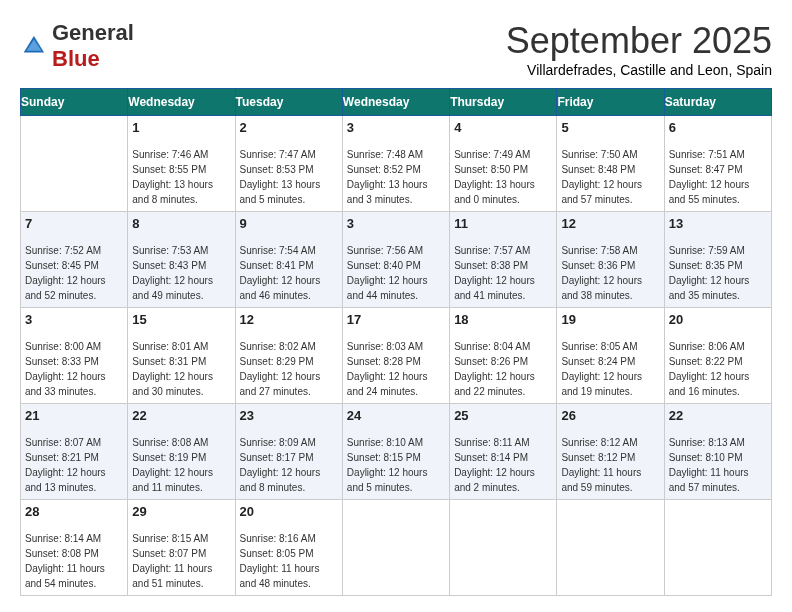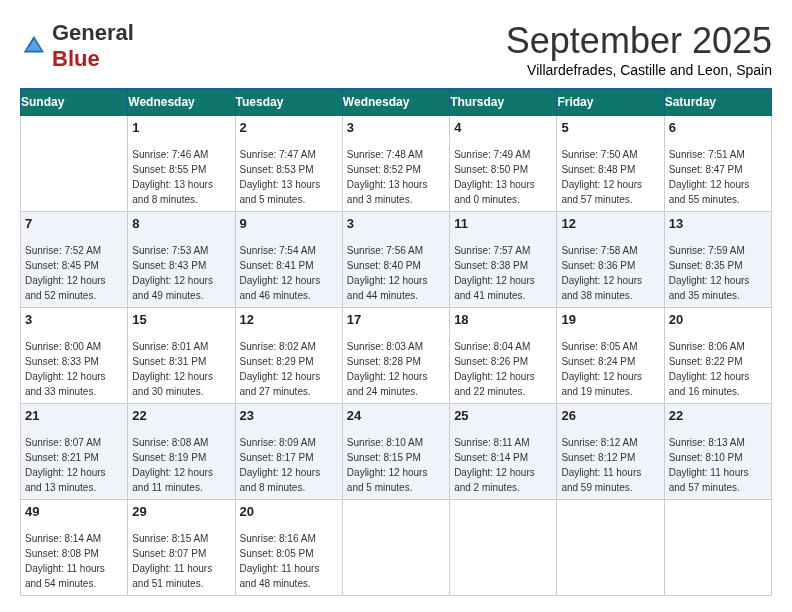--- a/index.html
+++ b/index.html
@@ -235,21 +235,21 @@
           <div class="day-number">26</div>
           <div class="day-info">Sunrise: 8:12 AM<br>Sunset: 8:12 PM<br>Daylight: 11 hours<br>and 59 minutes.</div>
         </td>
         <td>
           <div class="day-number">22</div>
           <div class="day-info">Sunrise: 8:13 AM<br>Sunset: 8:10 PM<br>Daylight: 11 hours<br>and 57 minutes.</div>
         </td>
       </tr>
       <tr>
         <td>
-          <div class="day-number">49</div>
+          <div class="day-number">28</div>
           <div class="day-info">Sunrise: 8:14 AM<br>Sunset: 8:08 PM<br>Daylight: 11 hours<br>and 54 minutes.</div>
         </td>
         <td>
           <div class="day-number">29</div>
           <div class="day-info">Sunrise: 8:15 AM<br>Sunset: 8:07 PM<br>Daylight: 11 hours<br>and 51 minutes.</div>
         </td>
         <td>
           <div class="day-number">20</div>
           <div class="day-info">Sunrise: 8:16 AM<br>Sunset: 8:05 PM<br>Daylight: 11 hours<br>and 48 minutes.</div>
         </td>

